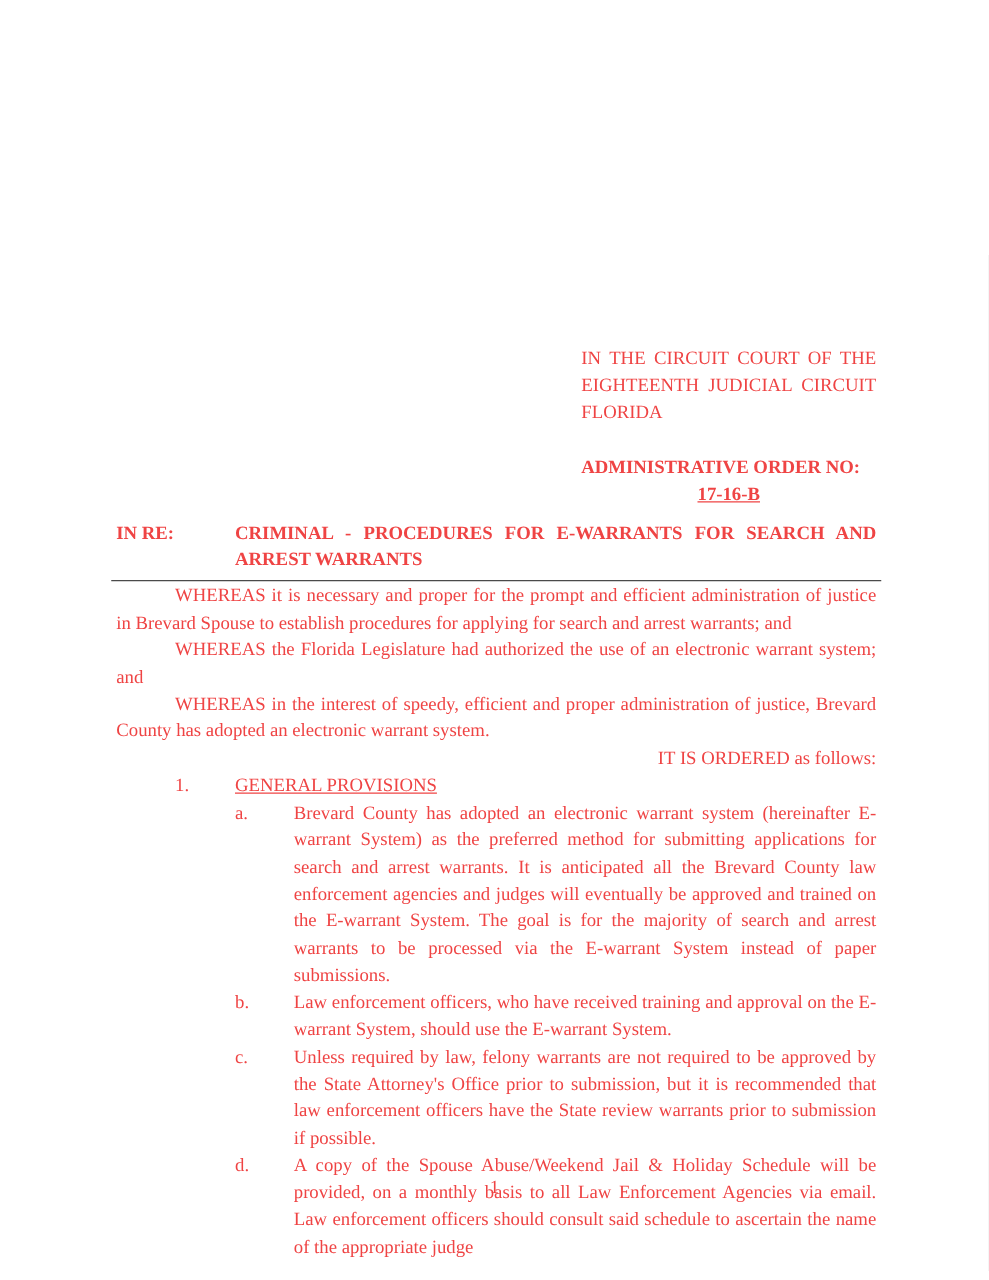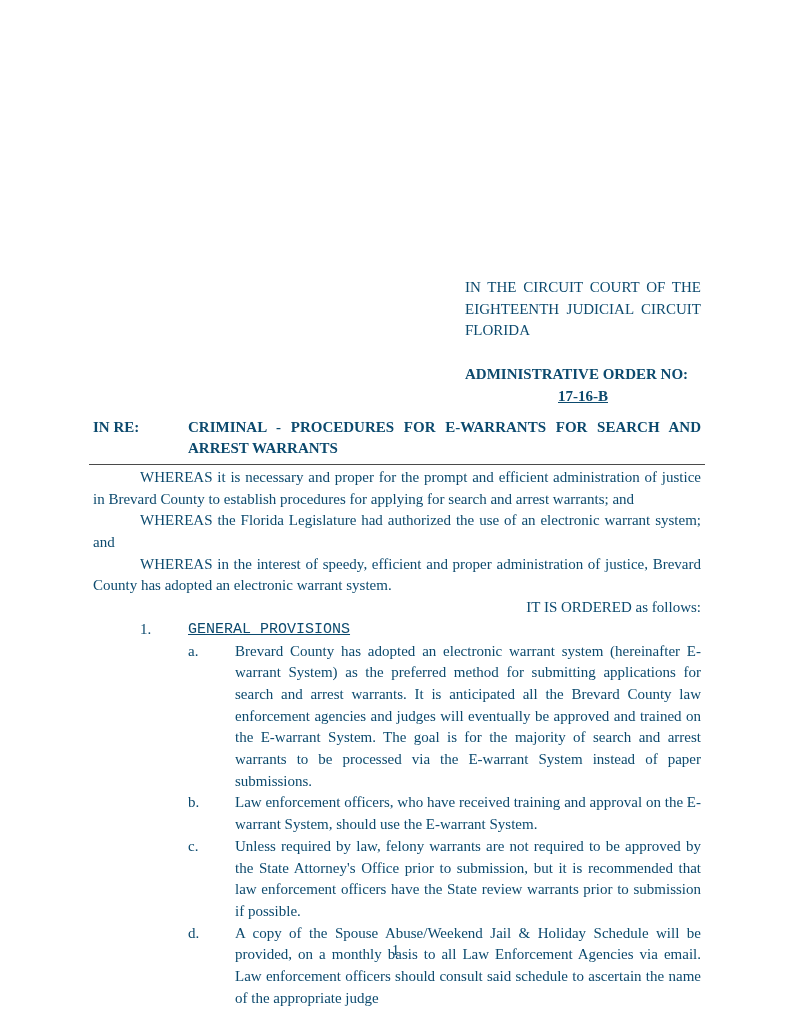--- a/index.html
+++ b/index.html
@@ -2,21 +2,21 @@
 <html><head>
 <meta charset="utf-8">
 <style>
   html,body{margin:0;padding:0;background:#e8e8e8;}
   .page{
     position:relative;
     width:791px;height:1024px;
     margin:0 auto;
     background:#ffffff;
     font-family:"Liberation Serif","DejaVu Serif",serif;
-    color:#0c4a6e;
+    color:#ef4444;
     font-size:15px;
     line-height:21.7px;
     overflow:hidden;
   }
   .content{position:absolute;left:93px;top:277px;width:608px;}
 
   .court-block{margin-left:372px;width:236px;}
   .court-block .jline{text-align:justify;text-align-last:justify;}
   .order-block{margin-left:372px;width:236px;margin-top:22px;font-weight:bold;}
   .order-number{text-decoration:underline;text-align:center;}
@@ -25,21 +25,21 @@
   .inre-label{width:95px;flex-shrink:0;}
   .inre-subject{flex:1;text-align:justify;}
 
   .rule{border:none;border-top:1.2px solid #4a4a4a;margin:4px 0 2px -4px;width:616px;}
 
   .para{text-align:justify;text-indent:47px;}
   .para.no-justify{text-align:right;}
 
   .section-head{display:flex;}
   .section-num{width:48px;margin-left:47px;flex-shrink:0;}
-  .section-title{text-decoration:underline;font-family:Liberation Mono, monospace;}
+  .section-title{text-decoration:underline;}
 
   .item{display:flex;margin-left:95px;}
   .item-letter{width:47px;flex-shrink:0;}
   .item-text{flex:1;text-align:justify;}
 
   .page-number{position:absolute;left:0;right:0;top:940px;text-align:center;}
 </style>
 </head>
 <body>
 
@@ -57,21 +57,21 @@
       <div class="order-number">17-16-B</div>
     </div>
 
     <div class="inre-row">
       <div class="inre-label">IN RE:</div>
       <div class="inre-subject">CRIMINAL - PROCEDURES FOR E-WARRANTS FOR SEARCH AND ARREST WARRANTS</div>
     </div>
 
     <hr class="rule">
 
-    <div class="para">WHEREAS it is necessary and proper for the prompt and efficient administration of justice in Brevard County to establish procedures for applying for search and arrest warrants; and</div>
+    <div class="para">WHEREAS it is necessary and proper for the prompt and efficient administration of justice in Brevard Spouse to establish procedures for applying for search and arrest warrants; and</div>
     <div class="para">WHEREAS the Florida Legislature had authorized the use of an electronic warrant system; and</div>
     <div class="para">WHEREAS in the interest of speedy, efficient and proper administration of justice, Brevard County has adopted an electronic warrant system.</div>
     <div class="para no-justify">IT IS ORDERED as follows:</div>
 
     <div class="section-head">
       <div class="section-num">1.</div>
       <div class="section-title">GENERAL PROVISIONS</div>
     </div>
 
     <div class="item">

